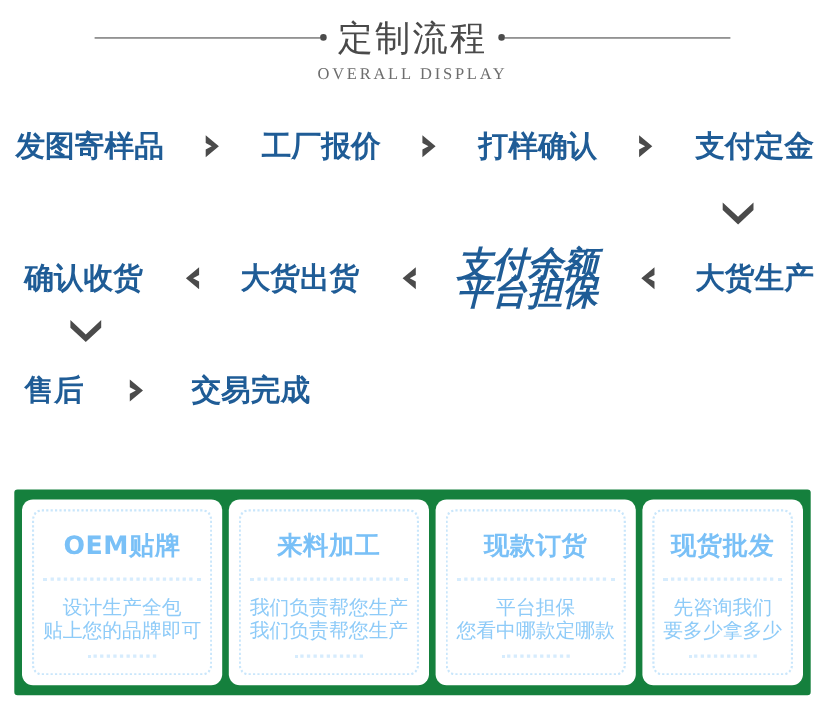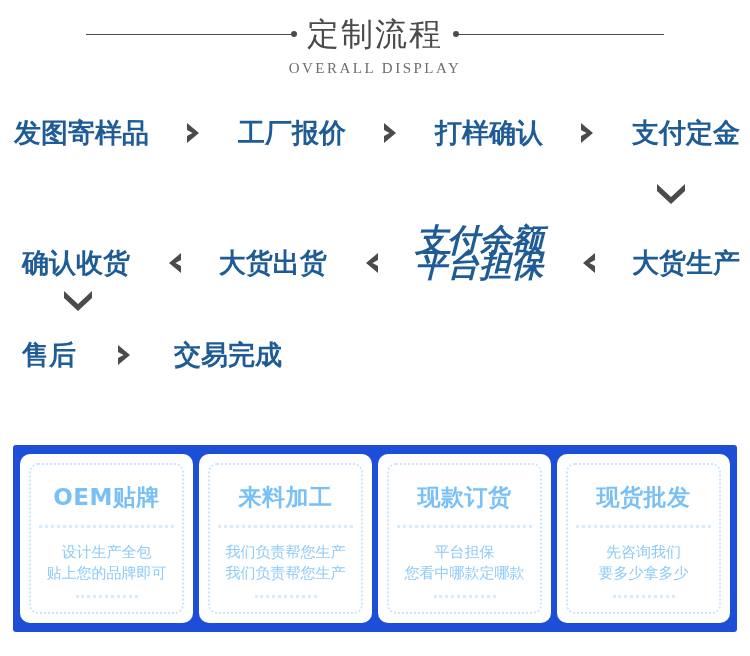--- a/index.html
+++ b/index.html
@@ -70,21 +70,21 @@
     left: 0;
     width: 750px;
   }
   .flow-row {
     display: flex;
     align-items: center;
     width: 750px;
     box-sizing: border-box;
   }
   .flow-row.row1 { padding: 0 10px 0 14px; justify-content: space-between; }
-  .flow-row.row2 { padding: 0 10px 0 22px; justify-content: space-between; align-items: flex-end; }
+  .flow-row.row2 { padding: 0 10px 0 22px; justify-content: space-between; }
   .flow-row.row3 { padding: 0 0 0 22px; justify-content: flex-start; }
 
   .step {
     font-family: "Liberation Serif", "DejaVu Serif", serif;
     font-weight: bold;
     font-size: 27px;
     line-height: 30px;
     color: #1f5c96;
     white-space: nowrap;
     text-align: center;
@@ -117,21 +117,21 @@
   }
   .down-arrow svg { display: block; }
 
   
   .cards-band {
     position: absolute;
     left: 13px;
     top: 445px;
     width: 724px;
     height: 187px;
-    background: #1d4ed8;
+    background: #15803d;
     border-radius: 3px;
     display: flex;
     align-items: center;
     padding: 0 7px;
     box-sizing: border-box;
     gap: 6px;
   }
   .card {
     flex: 1 1 0;
     height: 169px;
@@ -161,21 +161,21 @@
     letter-spacing: 0.5px;
   }
   .card-divider {
     width: 100%;
     height: 0;
     border-top: 3px dotted #d6ecfd;
     margin: 14px 0 14px 0;
   }
   .card-desc {
     font-family: "DejaVu Sans", "Liberation Sans", sans-serif;
-    font-size: 15px;
+    font-size: 18px;
     line-height: 21px;
     color: #8ecbf8;
     text-align: center;
     white-space: nowrap;
   }
   .card-desc span { display: block; }
   .card-footline {
     margin-top: 11px;
     width: 62px;
     height: 0;

